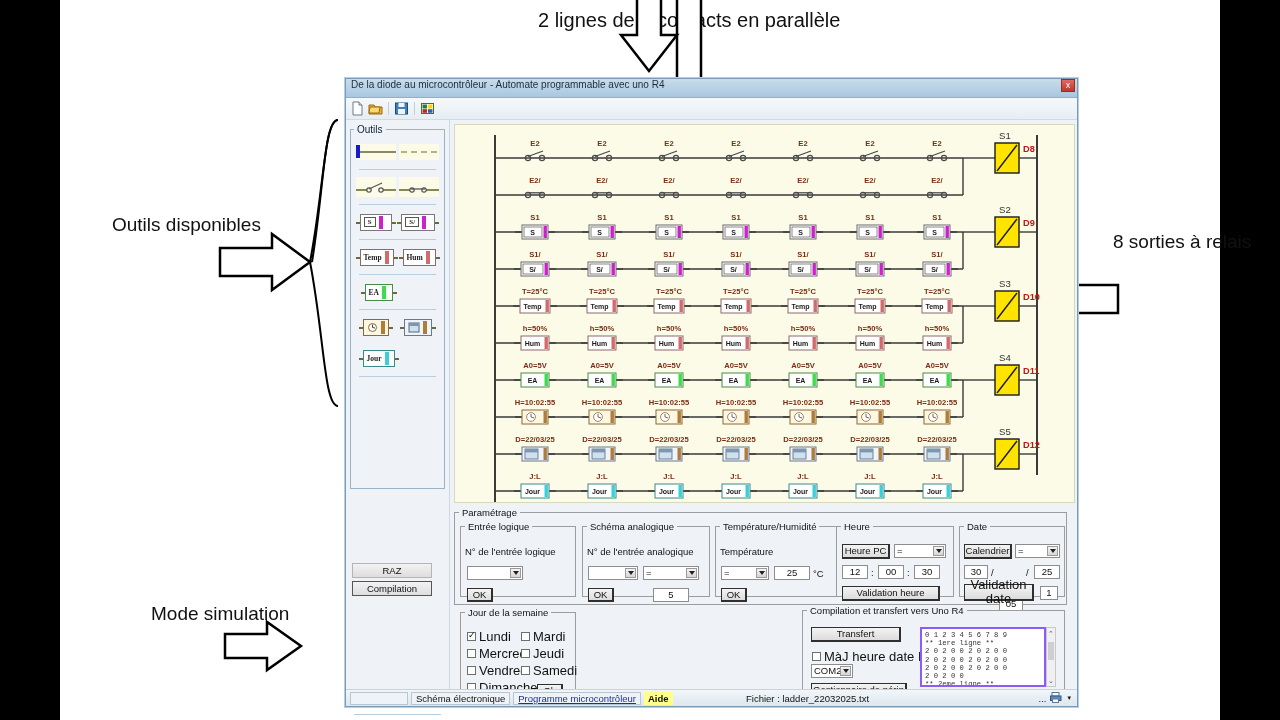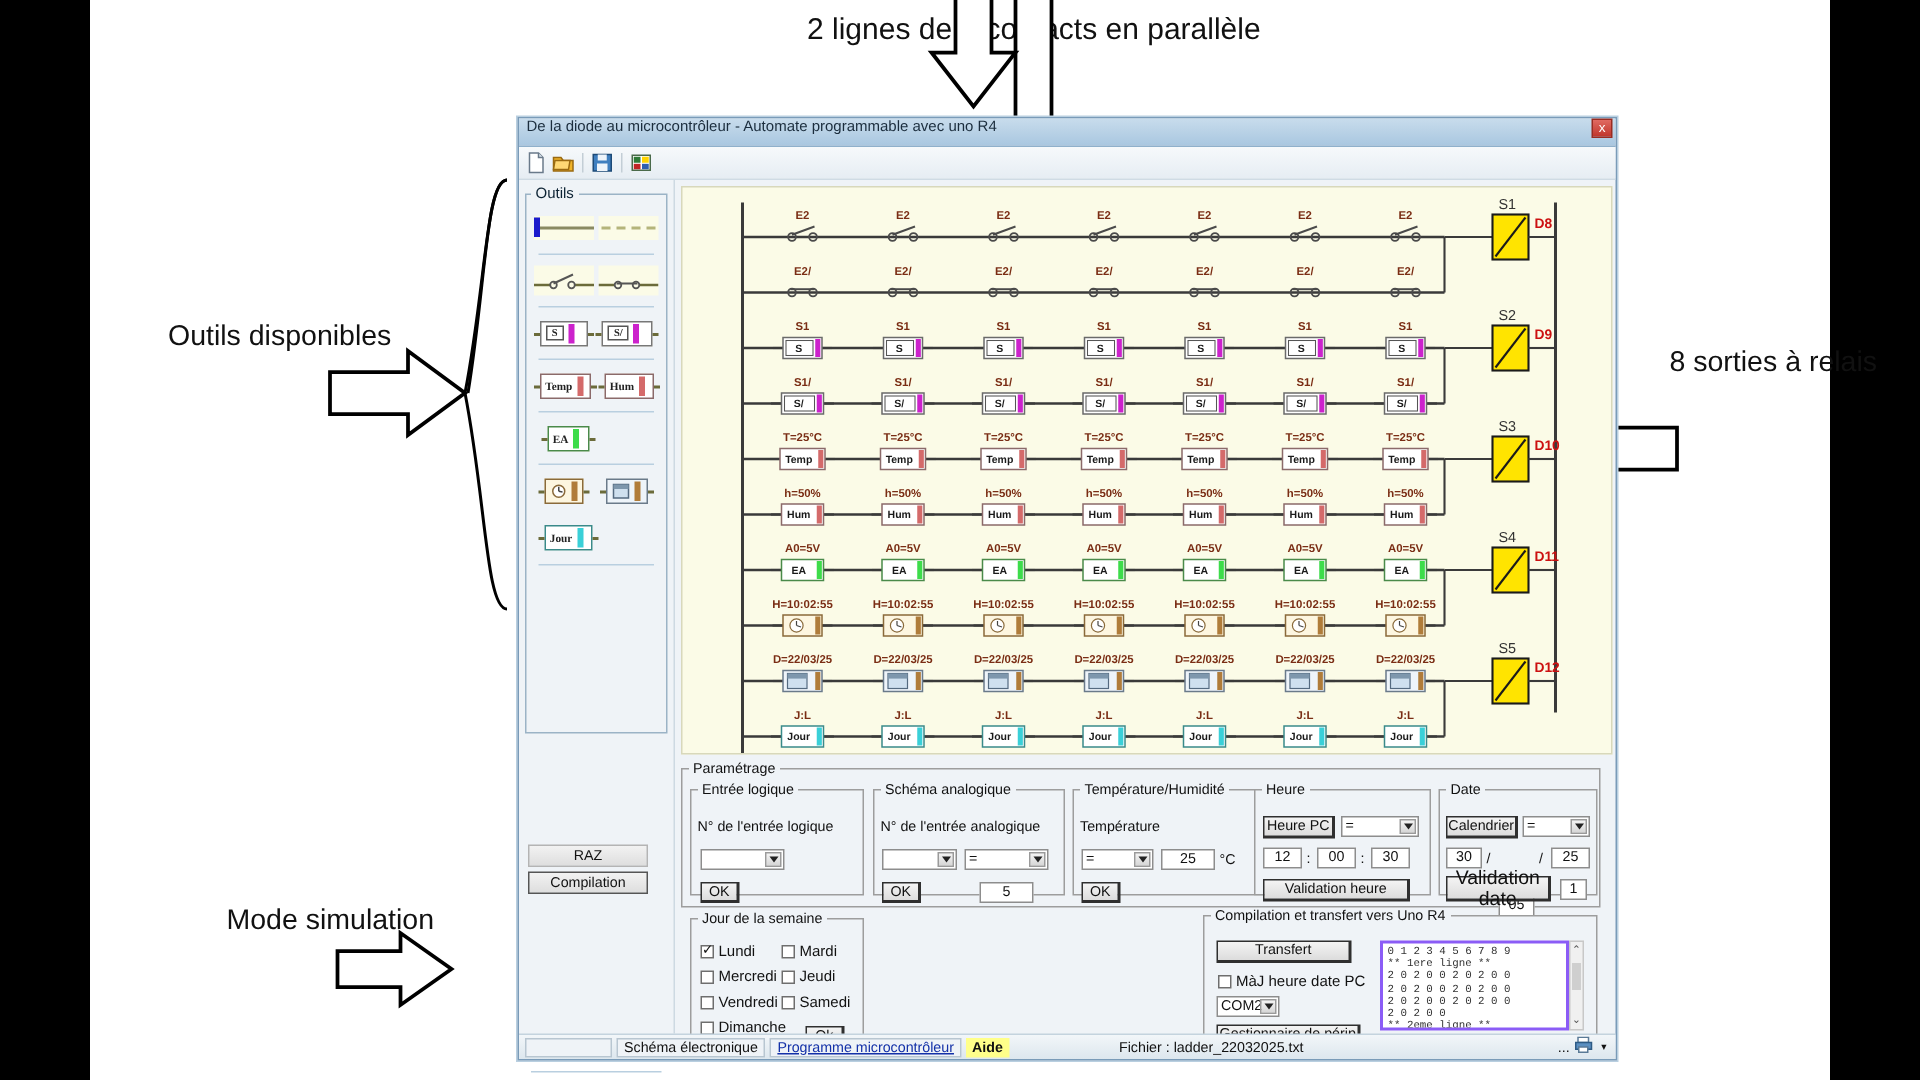--- a/index.html
+++ b/index.html
@@ -147,21 +147,21 @@
   .sel .arrow i{
     width:0;height:0;border-left:3px solid transparent;border-right:3px solid transparent;
     border-top:4px solid #222; display:block;
   }
   .btn{
     position:absolute; background:linear-gradient(#f4f4f4,#dcdcdc);
     border:1px solid #2f2f2f; border-right-width:2px; border-bottom-width:2px;
     font-size:9.5px; color:#111; display:flex; align-items:center; justify-content:center;
     cursor:pointer; text-align:center; line-height:1.05;
   }
-  .chk{ position:absolute; font-size:10px; color:#111; display:flex; align-items:center; gap:3px;justify-content:center;}
+  .chk{ position:absolute; font-size:13px; color:#111; display:flex; align-items:center; gap:3px;justify-content:center;}
   .chk .box{
     width:9px; height:9px; background:#fff; border:1px solid #6e6e6e; position:relative;
   }
   .chk .box.on::after{
     content:"✓"; position:absolute; left:0px; top:-3px; font-size:9px; color:#111;
   }
   .sepline{ position:absolute; font-size:9.5px; color:#111;}
   #codebox{
     position:absolute; background:#fff; border:2px solid #8b5cf6;
     font-family:"Liberation Mono", monospace; font-size:7.2px; line-height:8.2px;

